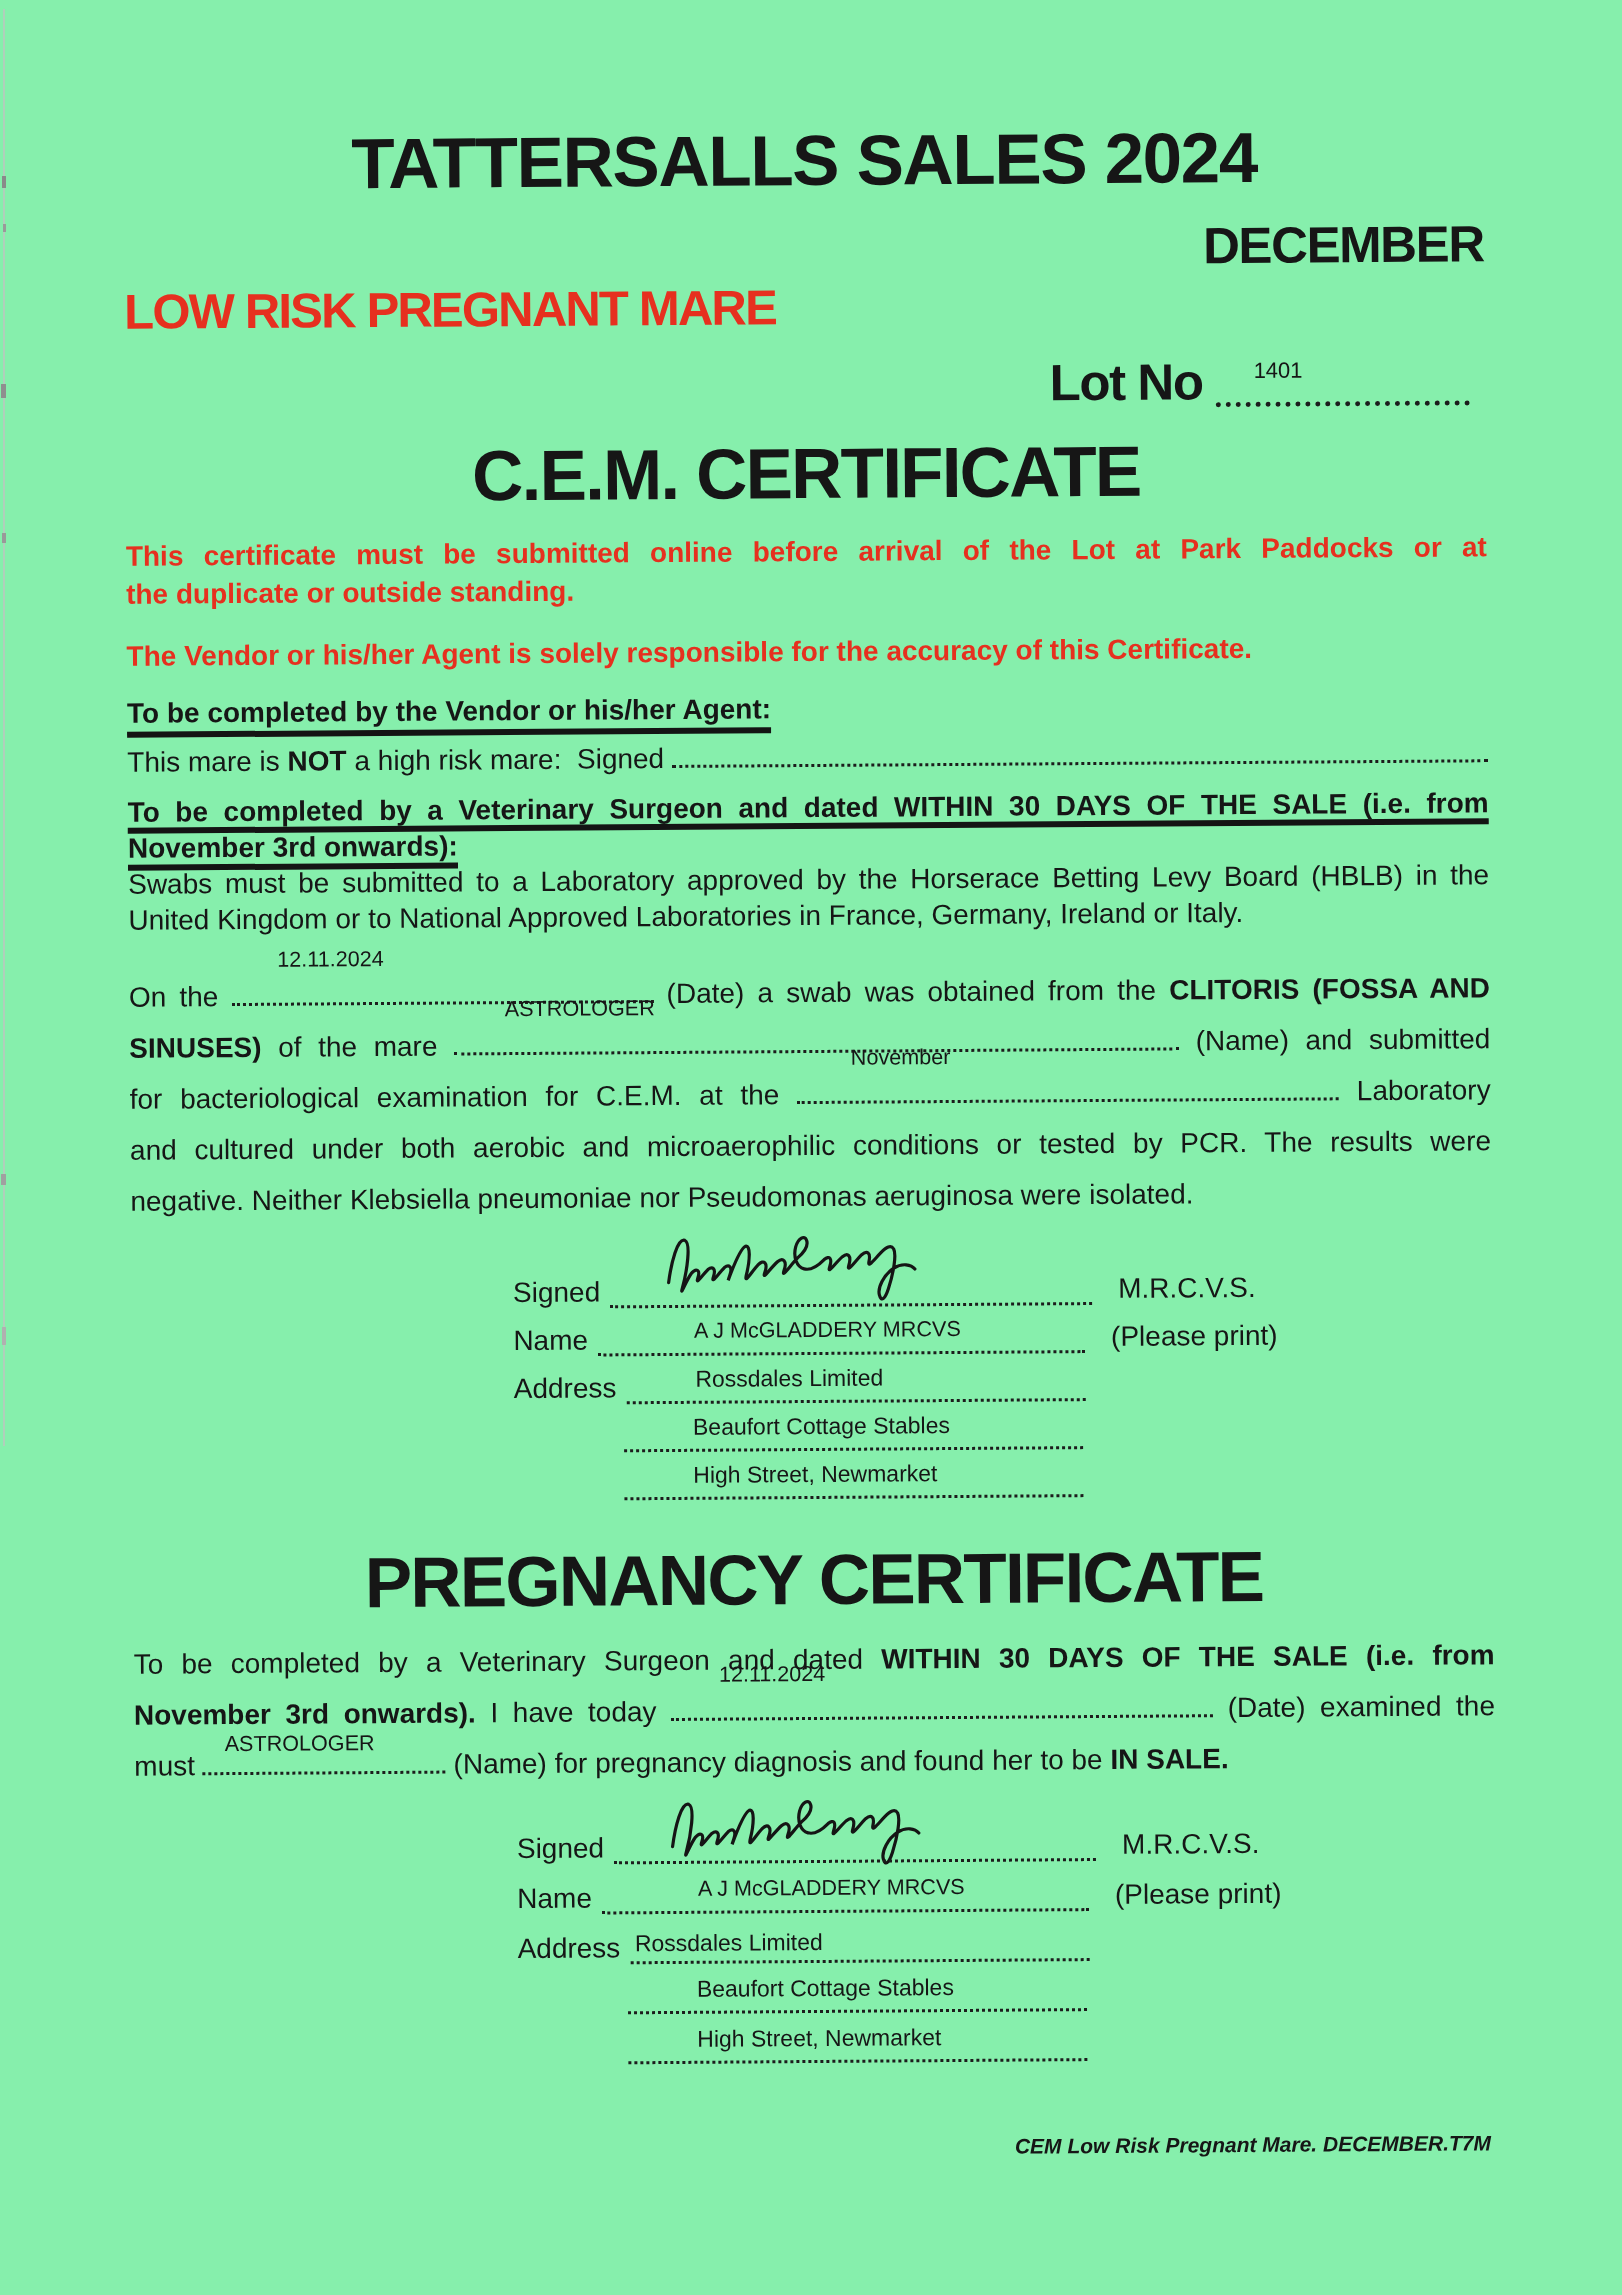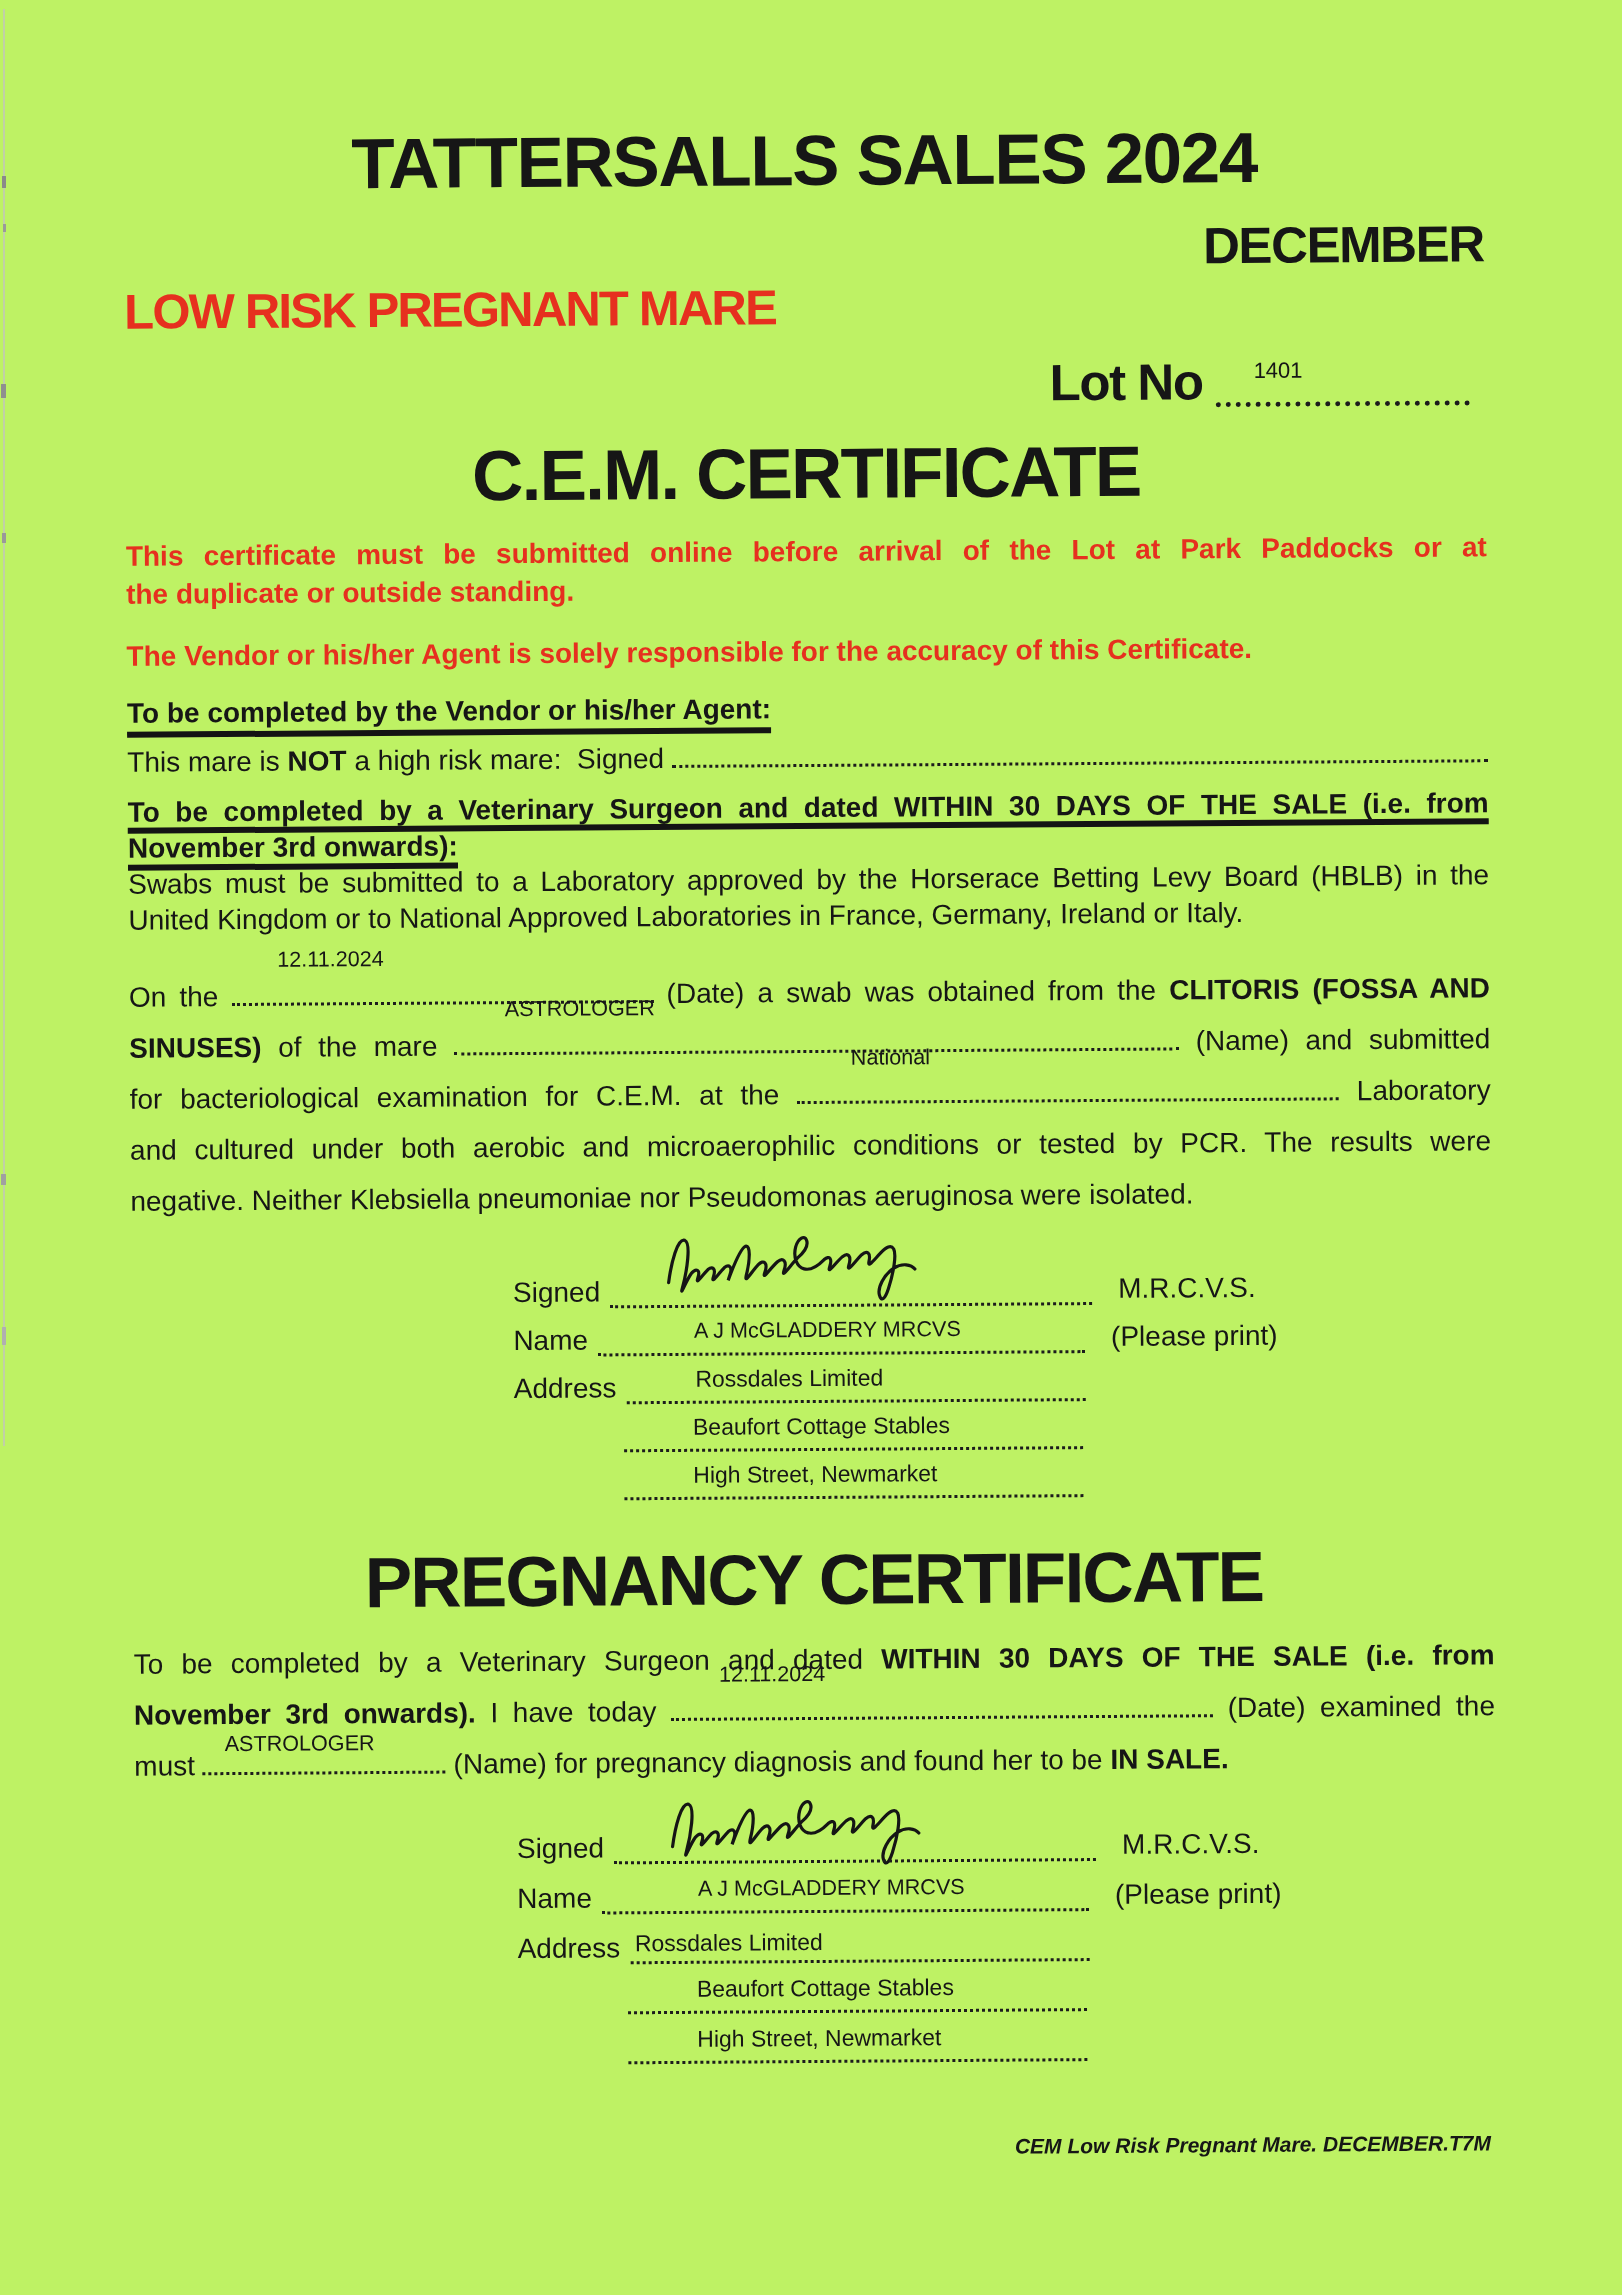--- a/index.html
+++ b/index.html
@@ -1,19 +1,19 @@
 <!DOCTYPE html>
 <html style="font-size:7.3px"><head>
 <meta charset="utf-8">
 <style>
   html,body{margin:0;padding:0;background:#ffffff;}
   .page{
     position:relative;
     width:1622px;height:2295px;
-    background:#bef264;
+    background:#86efac;
     overflow:hidden;
     font-family:"Liberation Sans", sans-serif;
     color:#161616;
   }
   .sheet{position:absolute;inset:0;transform:rotate(-0.4deg);transform-origin:811px 1148px;}
   .abs{position:absolute;}
   .b{font-weight:bold;}
   .red{color:#e6301f;}
   .center{width:100%;text-align:center;}
 
@@ -135,21 +135,21 @@
     </div>
 
     <div class="abs col cem-para">
       <div class="ln j">
         <span>On the </span><span class="fill f-date"><span class="fv">12.11.2024</span></span><span> (Date) a swab was obtained from the </span><span class="b">CLITORIS (FOSSA AND</span>
       </div>
       <div class="ln j">
         <span class="b">SINUSES)</span><span> of the mare </span><span class="fill f-name"><span class="fv">ASTROLOGER</span></span><span> (Name) and submitted</span>
       </div>
       <div class="ln j">
-        <span>for bacteriological examination for C.E.M. at the </span><span class="fill f-lab"><span class="fv">National</span></span><span> Laboratory</span>
+        <span>for bacteriological examination for C.E.M. at the </span><span class="fill f-lab"><span class="fv">November</span></span><span> Laboratory</span>
       </div>
       <div class="ln j">and cultured under both aerobic and microaerophilic conditions or tested by PCR.  The results were</div>
       <div class="ln">negative.  Neither Klebsiella pneumoniae nor Pseudomonas aeruginosa were isolated.</div>
     </div>
 
     <svg class="abs sig-svg sig1-svg" viewBox="0 0 560 190">
       <path d="M14,128 C20,84 34,30 50,36 C64,42 54,104 44,140 C38,162 52,124 64,108 C74,96 84,100 78,118 C72,136 88,112 100,100 C110,92 118,98 112,116 C106,134 122,110 136,96 C146,88 154,94 148,112 L144,124 C156,92 170,56 182,50 C194,46 192,80 184,112 C178,136 196,104 210,90 C222,78 232,86 224,108 C218,126 236,98 252,84 C264,74 274,82 266,104 C260,122 280,92 296,76 C310,64 320,50 316,38 C312,26 298,32 292,52 C286,74 294,96 310,100 C324,104 342,92 354,80 C366,70 372,78 366,96 C360,114 378,88 394,74 C406,64 414,72 408,92 C402,112 420,86 436,70 C448,60 456,66 452,84 C448,102 464,80 478,66 C490,54 500,48 506,58 C512,70 506,108 494,144 C486,168 478,174 474,158 C470,142 484,114 506,100 C524,88 544,92 552,102" fill="none" stroke="#151515" stroke-width="7" stroke-linecap="round"></path>
     </svg>
     <div class="abs sigblock sig1">
       <div class="srow">

